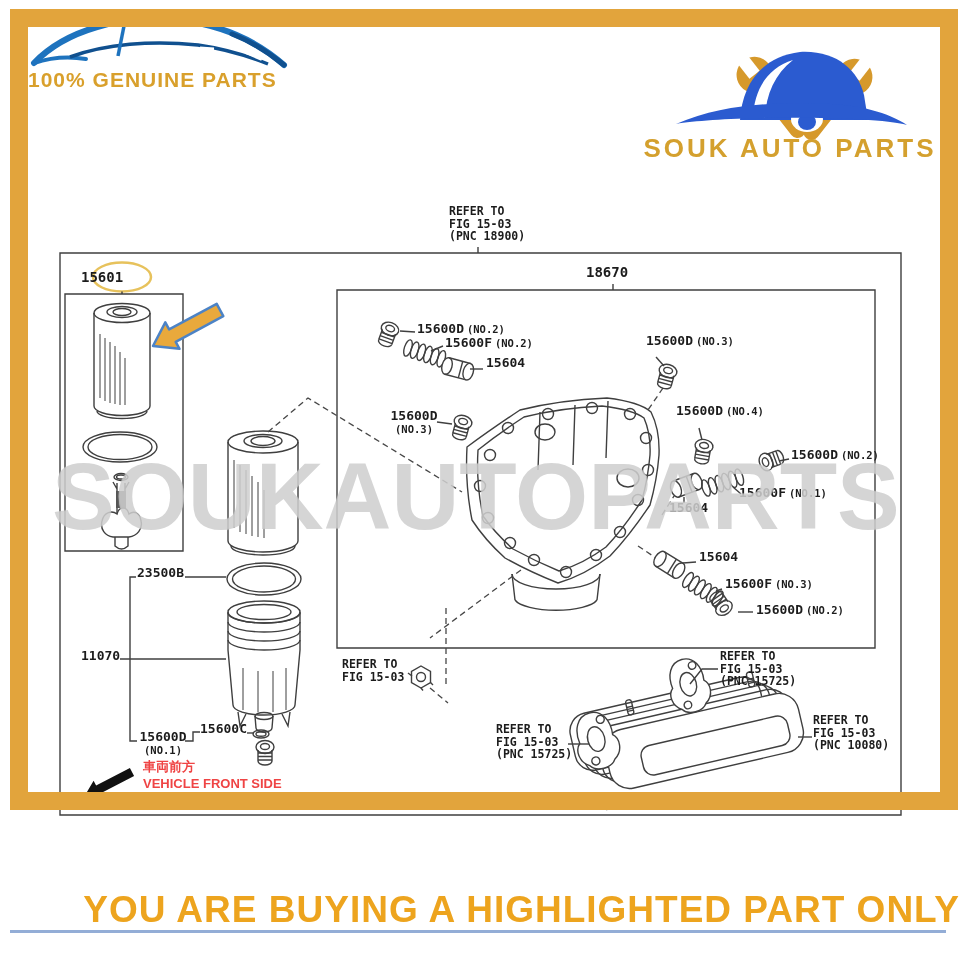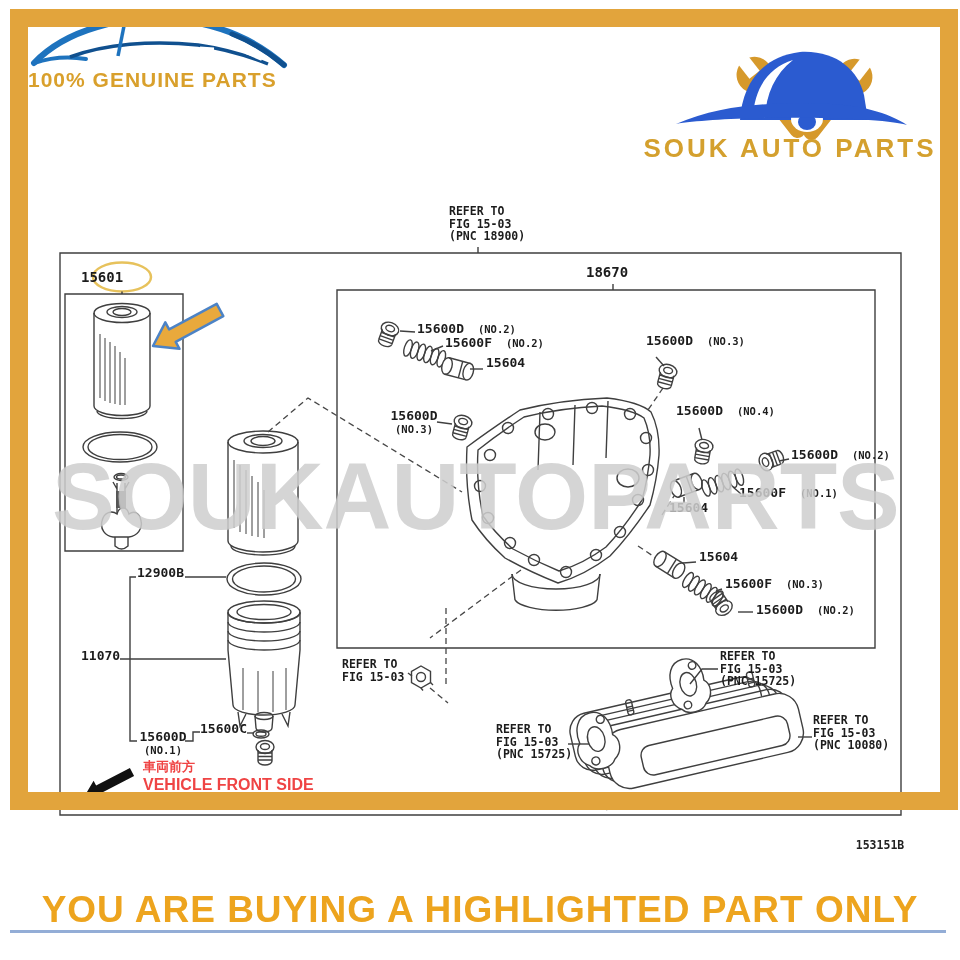--- a/index.html
+++ b/index.html
@@ -7,30 +7,30 @@
   .frame{position:absolute;left:10px;top:9px;right:2px;bottom:2px;border:18px solid #E2A43C;pointer-events:none;z-index:6}
   .tagline{position:absolute;left:28px;top:68px;font:bold 21px "Liberation Sans",sans-serif;color:#D9A02C;letter-spacing:1px;z-index:2}
   .brand{position:absolute;left:640px;top:133px;width:300px;text-align:center;font:bold 26px "Liberation Sans",sans-serif;color:#D4A02E;letter-spacing:3px;z-index:2}
   .brand-sub{position:absolute;left:640px;top:166px;width:300px;text-align:center;font:bold 14px "Liberation Sans",sans-serif;color:#2B52AE;letter-spacing:2px;z-index:2}
   svg.draw{position:absolute;left:0;top:0;z-index:1}
   svg.draw path,svg.draw line,svg.draw rect,svg.draw ellipse,svg.draw circle,svg.draw polyline{vector-effect:non-scaling-stroke}
   .ln{stroke:#3F3F3F;stroke-width:1.4;fill:none}
   .lnw{stroke:#3F3F3F;stroke-width:1.4;fill:#fff}
   .dash{stroke:#474747;stroke-width:1.3;fill:none;stroke-dasharray:6 4}
   .plabel{position:absolute;font:bold 13px "DejaVu Sans Mono",monospace;color:#1c1c1c;white-space:nowrap;z-index:3}
-  .plabel .no{font-size:10.5px;margin-left:14px}
+  .plabel .no{font-size:10.5px;margin-left:3px}
   .plabel.big{font-size:14px}
   .stack{text-align:center}
   .stack .no{display:block;margin-left:0}
   .refer{position:absolute;font:bold 11.5px "DejaVu Sans Mono",monospace;color:#1c1c1c;line-height:12.5px;white-space:nowrap;z-index:3}
   .refer span{display:block}
   .jp{position:absolute;font:bold 13px "DejaVu Sans",sans-serif;color:#ef4444;z-index:3}
-  .figcode{position:absolute;left:830px;top:838px;width:100px;text-align:center;font:bold 11.5px "DejaVu Sans Mono",monospace;color:#222;z-index:3}
+  .figcode{position:absolute;left:830px;top:798px;width:100px;text-align:center;font:bold 11.5px "DejaVu Sans Mono",monospace;color:#222;z-index:3}
   .watermark{position:absolute;left:52px;top:443px;width:860px;font:bold 94px "Liberation Sans",sans-serif;color:rgba(125,125,125,.32);letter-spacing:0;z-index:4;pointer-events:none;text-shadow:0 0 1px rgba(255,255,255,.8)}
-  .headline{position:absolute;left:0;top:889px;width:960px;text-align:center;font:bold 37px "Liberation Sans",sans-serif;color:#EDA41E;letter-spacing:1px;z-index:5}
+  .headline{position:absolute;left:0;top:889px;width:960px;text-align:right;font:bold 37px "Liberation Sans",sans-serif;color:#EDA41E;letter-spacing:1px;z-index:5}
   .blue-rule{position:absolute;left:10px;top:930px;width:936px;height:2.5px;background:#93ADD6;z-index:5}
 </style>
 </head>
 <body>
 
 <div id="stage">
 
   <div class="frame"></div>
 
   <svg class="draw" width="960" height="960" viewBox="0 0 960 960">
@@ -313,21 +313,21 @@
   <div class="plabel" style="left:699px;top:549px">
     <span>15604</span>
   </div>
   <div class="plabel" style="left:725px;top:576px">
     <span>15600F</span><span class="no">(NO.3)</span>
   </div>
   <div class="plabel" style="left:756px;top:602px">
     <span>15600D</span><span class="no">(NO.2)</span>
   </div>
   <div class="plabel" style="left:137px;top:565px">
-    <span>12900B</span>
+    <span>23500B</span>
   </div>
   <div class="plabel" style="left:81px;top:648px">
     <span>11070</span>
   </div>
   <div class="plabel" style="left:200px;top:721px">
     <span>15600C</span>
   </div>
   <div class="plabel stack" style="left:138px;top:729px;width:50px">
     <span>15600D</span><span class="no">(NO.1)</span>
   </div>
@@ -346,21 +346,21 @@
     <span>FIG 15-03</span>
     <span>(PNC 15725)</span>
   </div>
   <div class="refer" style="left:813px;top:714px">
     <span>REFER TO</span>
     <span>FIG 15-03</span>
     <span>(PNC 10080)</span>
   </div>
 
   <div class="jp" style="left:143px;top:758px">車両前方</div>
-  <div class="jp" style="left:143px;top:776px;font-family:'Liberation Sans',sans-serif;font-weight:bold;font-size:16px">VEHICLE FRONT SIDE</div>
+  <div class="jp" style="left:143px;top:776px;font-family:'Liberation Sans',sans-serif;font-weight:bold;font-size:13px">VEHICLE FRONT SIDE</div>
 
   <div class="figcode">153151B</div>
 
   <div class="watermark">SOUKAUTOPARTS</div>
 
   <div class="headline">YOU ARE BUYING A HIGHLIGHTED PART ONLY</div>
   <div class="blue-rule"></div>
 </div>
 
 </body></html>

